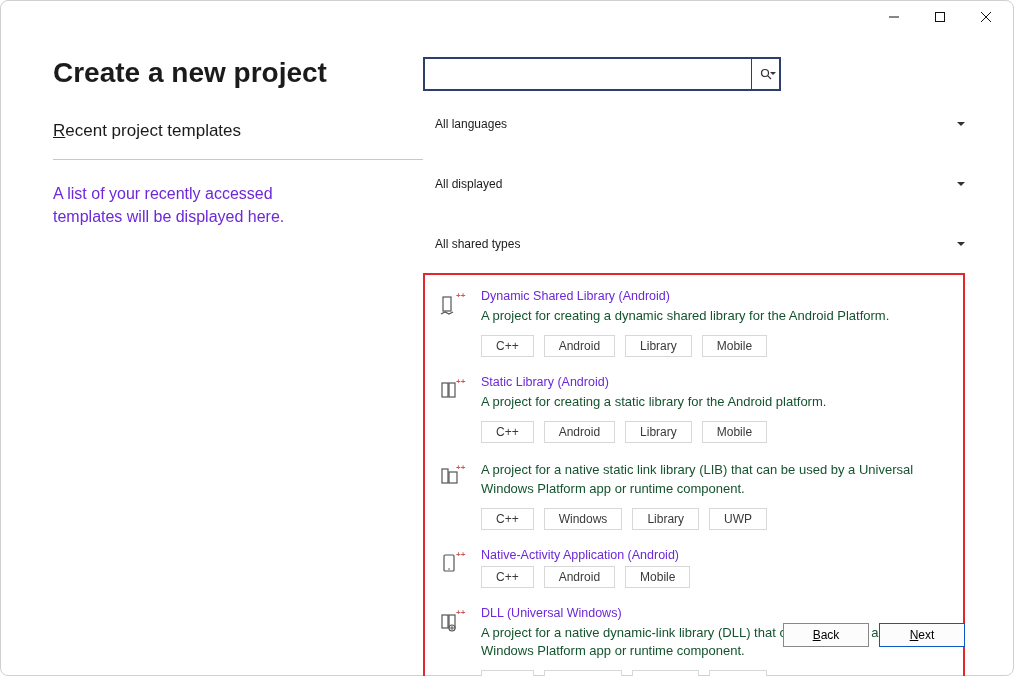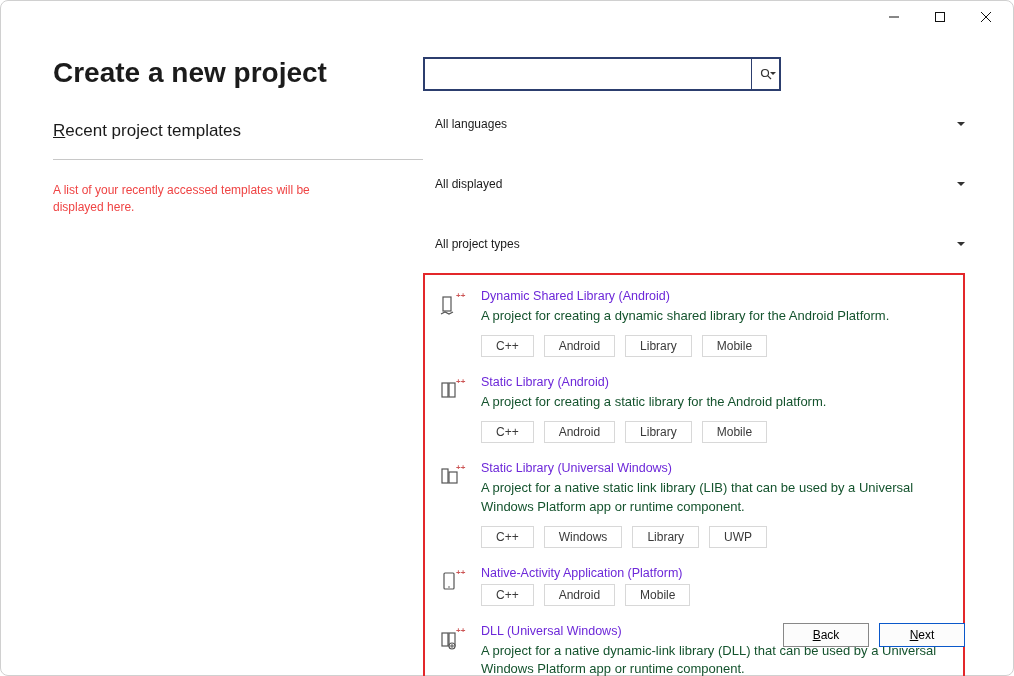--- a/index.html
+++ b/index.html
@@ -58,22 +58,22 @@
       font-weight: 400;
       color: #1b1b1b;
       border-bottom: 1px solid #c8c8c8;
       padding-bottom: 18px;
       margin-bottom: 22px;
       display: inline-block;
       width: 100%;
     }
     .recent-header .underline-letter { text-decoration: underline; }
     .recent-desc {
-      font-size: 12px;
-      color: #ef4444;
+      font-size: 16px;
+      color: #6d28d9;
       line-height: 1.45;
       width: 280px;
     }
     .right-col {
       flex: 1;
       padding-top: 24px;
     }
     .search-row {
       display: flex;
       align-items: center;
@@ -248,21 +248,21 @@
       <div class="filters">
         <div class="filter-dd">
           <span>All languages</span>
           <span class="chev"></span>
         </div>
         <div class="filter-dd">
           <span>All displayed</span>
           <span class="chev"></span>
         </div>
         <div class="filter-dd">
-          <span>All project types</span>
+          <span>All shared types</span>
           <span class="chev"></span>
         </div>
       </div>
 
       <div class="templates" id="templates-container">
 
       <div class="template-item">
             <div class="template-icon"><svg width="28" height="26" viewBox="0 0 28 26">
     <text x="17" y="7" font-size="8" fill="#c55" font-weight="bold">++</text>
                 <rect x="4" y="6" width="8" height="14" stroke="#555" fill="none" stroke-width="1.2"></rect>
@@ -296,38 +296,37 @@
               </div>
             </div>
           </div>
           <div class="template-item">
             <div class="template-icon"><svg width="28" height="26" viewBox="0 0 28 26">
     <text x="17" y="7" font-size="8" fill="#c55" font-weight="bold">++</text>
                 <rect x="3" y="6" width="6" height="14" stroke="#555" fill="none" stroke-width="1.2"></rect>
             <rect x="10" y="9" width="8" height="11" stroke="#555" fill="none" stroke-width="1.2"></rect>
               </svg></div>
             <div class="template-body">
-              <div class="template-title">Static Library (Universal Windows)</div>
               <div class="template-desc">A project for a native static link library (LIB) that can be used by a Universal Windows Platform app or runtime component.</div>
               <div class="tags">
                 <div class="tag">C++</div>
                 <div class="tag">Windows</div>
                 <div class="tag">Library</div>
                 <div class="tag">UWP</div>
               </div>
             </div>
           </div>
           <div class="template-item">
             <div class="template-icon"><svg width="28" height="26" viewBox="0 0 28 26">
     <text x="17" y="7" font-size="8" fill="#c55" font-weight="bold">++</text>
                 <rect x="5" y="5" width="10" height="16" rx="1" stroke="#555" fill="none" stroke-width="1.2"></rect>
             <circle cx="10" cy="19" r="0.8" fill="#555"></circle>
               </svg></div>
             <div class="template-body">
-              <div class="template-title">Native-Activity Application (Platform)</div>
+              <div class="template-title">Native-Activity Application (Android)</div>
               <div class="tags">
                 <div class="tag">C++</div>
                 <div class="tag">Android</div>
                 <div class="tag">Mobile</div>
               </div>
             </div>
           </div>
           <div class="template-item">
             <div class="template-icon"><svg width="28" height="26" viewBox="0 0 28 26">
     <text x="17" y="7" font-size="8" fill="#c55" font-weight="bold">++</text>

